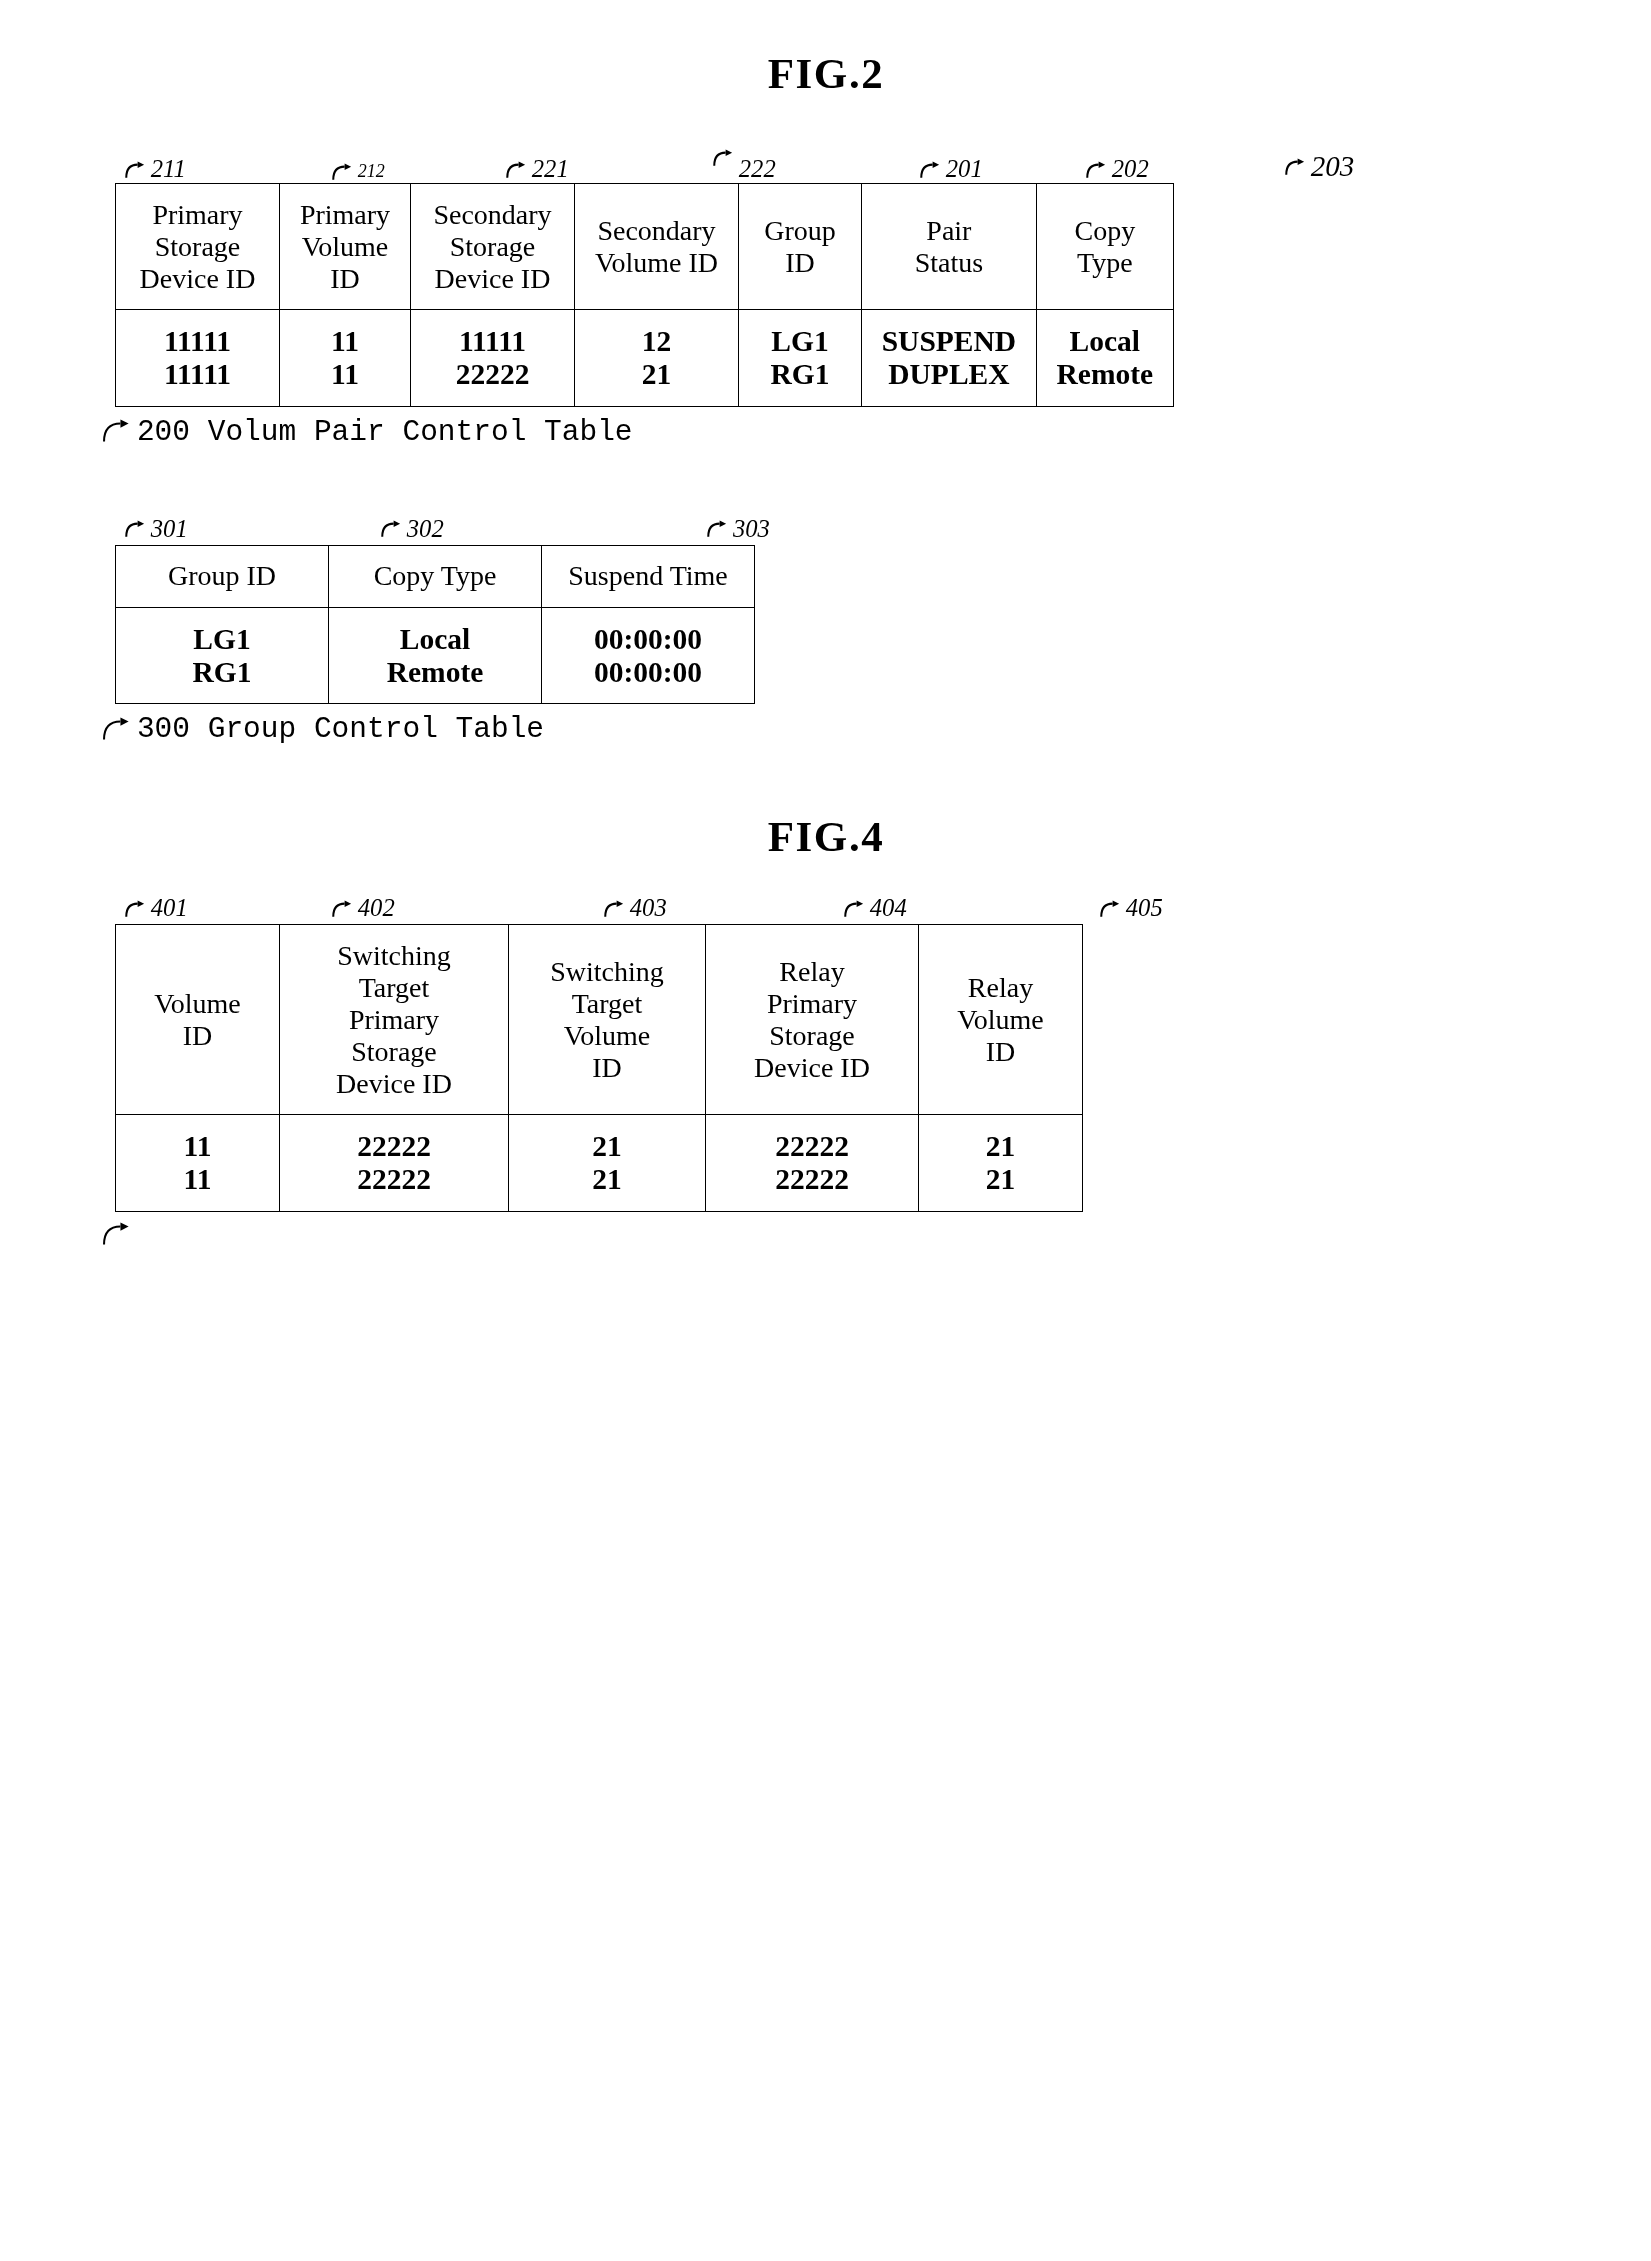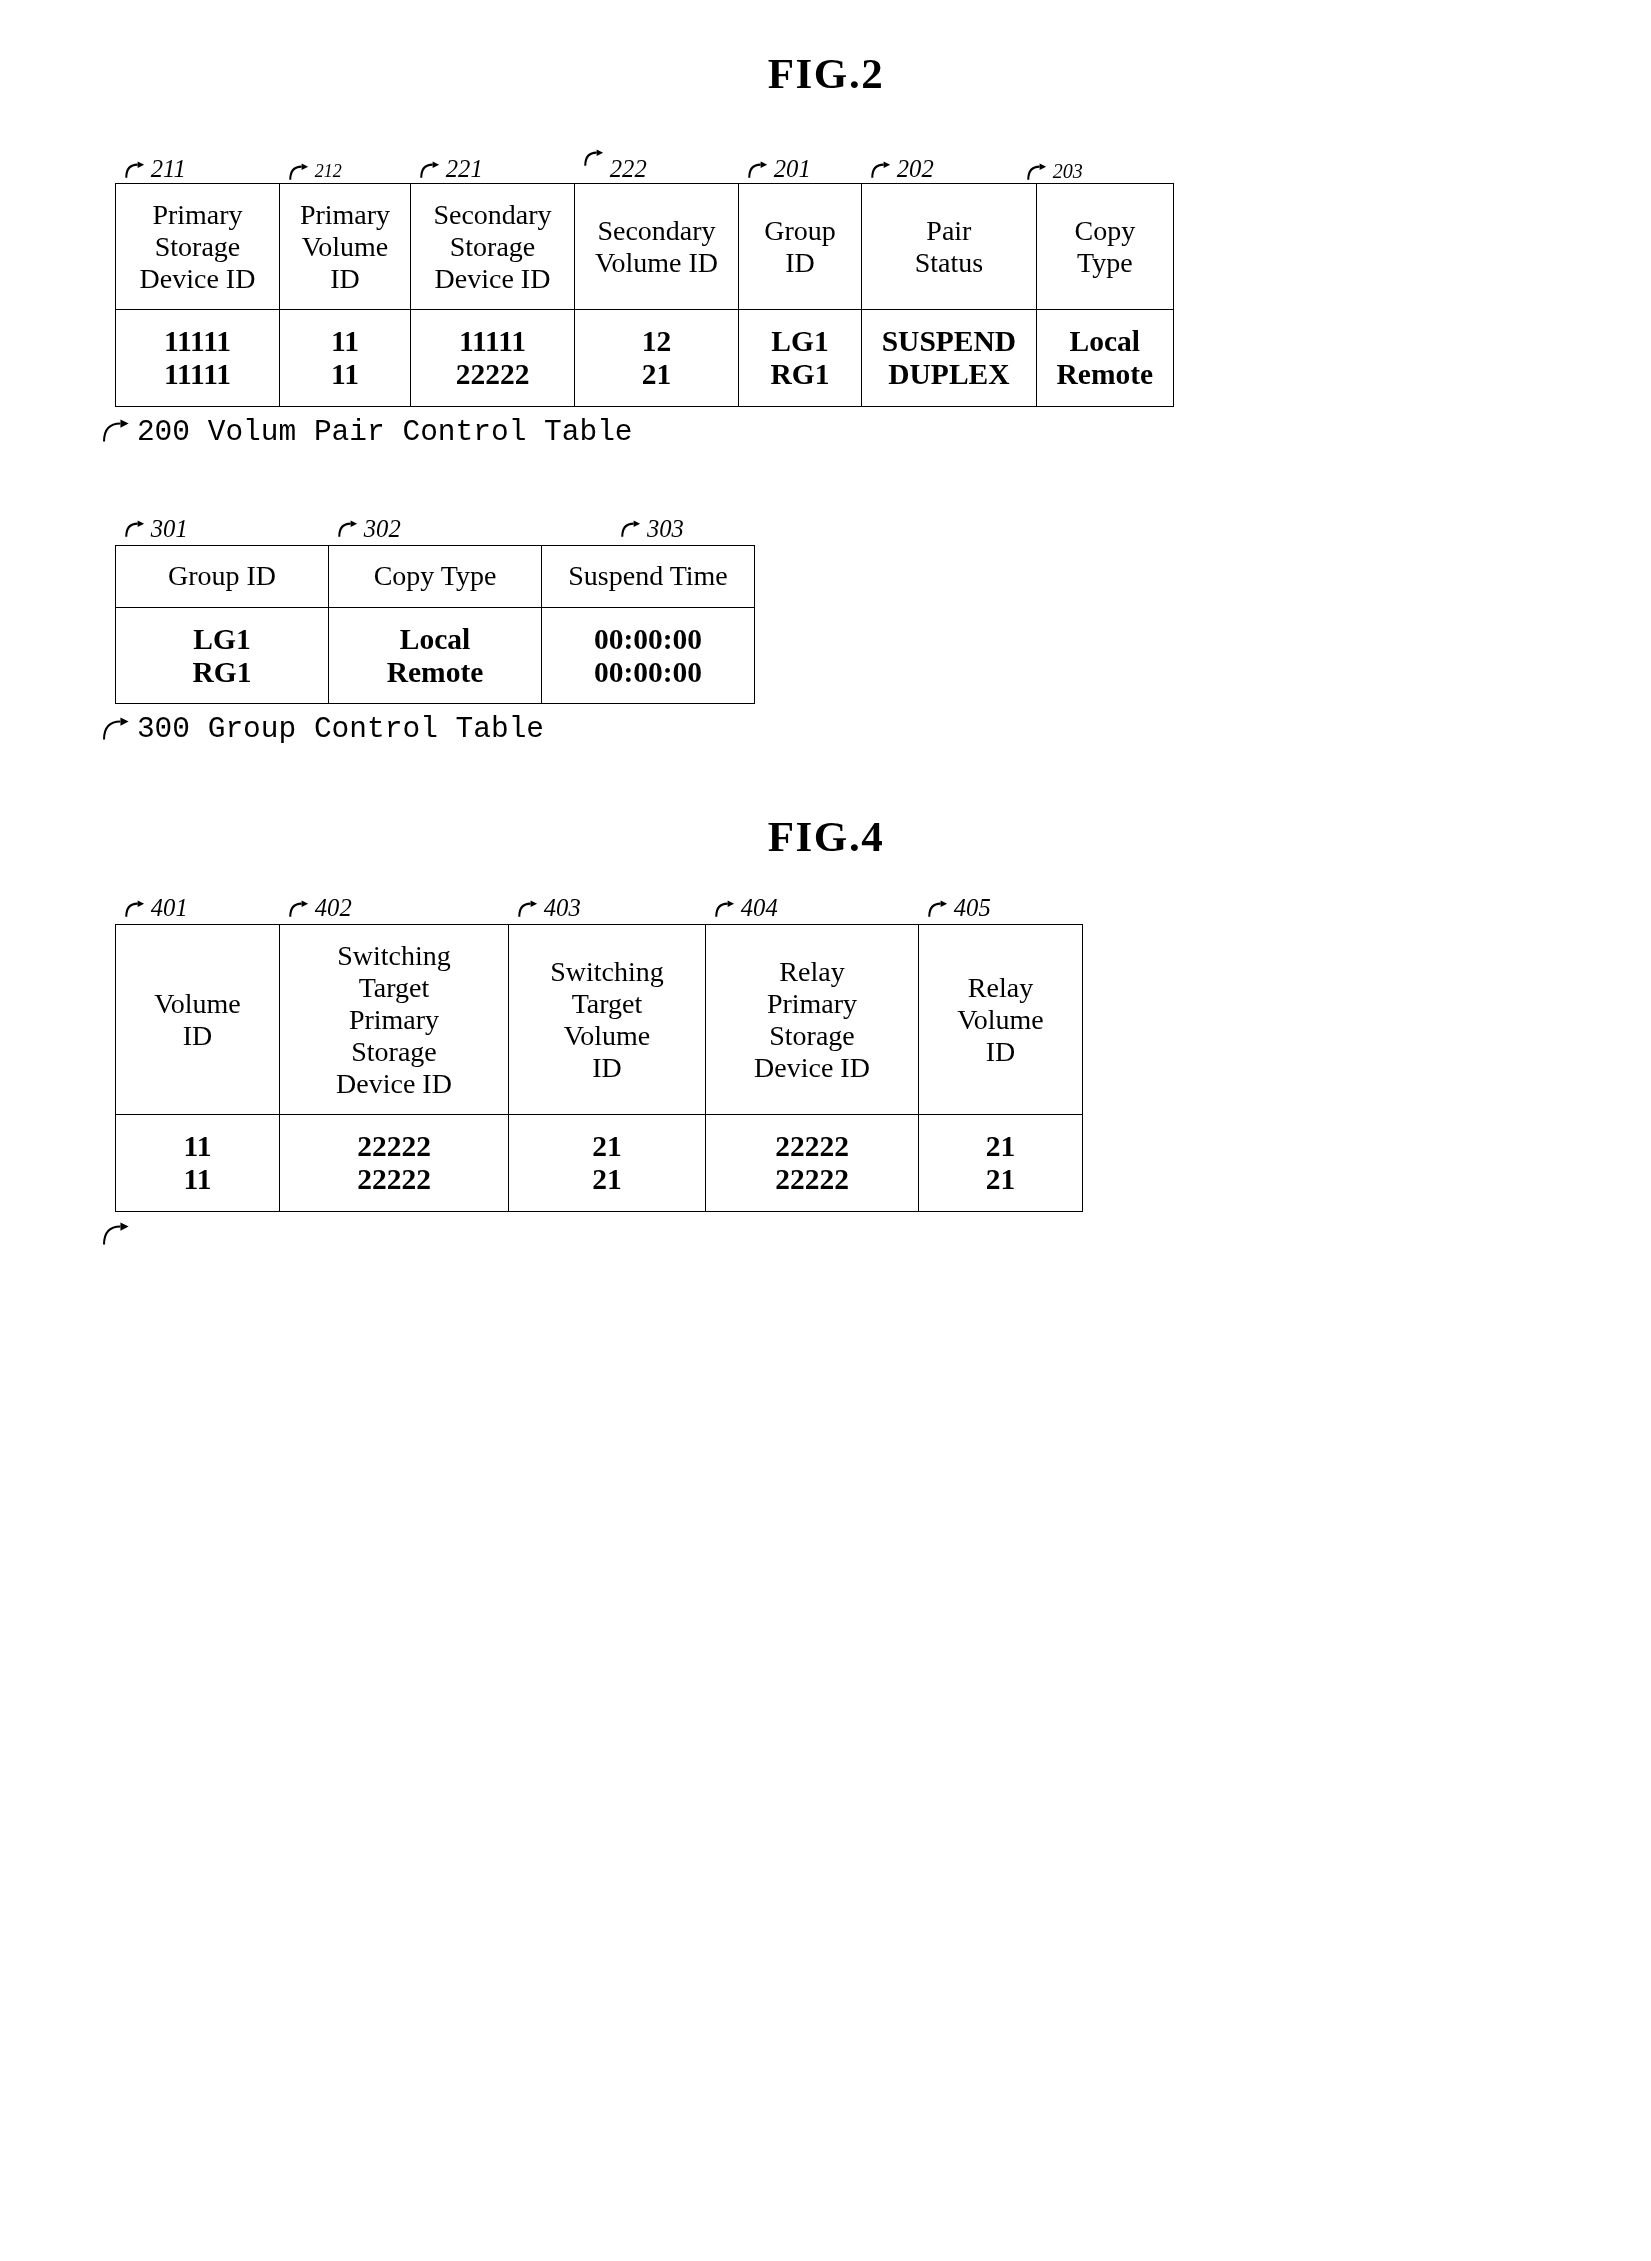--- a/index.html
+++ b/index.html
@@ -40,20 +40,21 @@
     }
     .data-table td {
       font-size: 29.5px;
       font-weight: bold;
     }
     
     .refs-above {
       display: flex;
       margin-left: 49px;
       margin-bottom: 1.6px;
+      gap: 43px;
     }
     .ref-arrow {
       display: inline-flex;
       align-items: center;
       font-size: 24.6px;
       font-style: italic;
     }
     .ref-arrow svg {
       width: 26px;
       height: 23px;
@@ -137,21 +138,21 @@
         </svg>
         <span style="font-style:italic; font-size:24.6px;">202</span>
       </span>
     </div>
     <div style="width:131px; display:flex; align-items:flex-end; justify-content:flex-start; padding-left:8.2px;">
       <span class="ref-arrow">
         <svg viewBox="0 0 32 28" fill="none" xmlns="http://www.w3.org/2000/svg">
           <path d="M4 24 Q4 8 18 8" stroke="#000" stroke-width="2.5" fill="none"></path>
           <polygon points="18,4 26,8 18,12" fill="#000"></polygon>
         </svg>
-        <span style="font-size:20px;">203</span>
+        <span style="font-size:29px;">203</span>
       </span>
     </div>
   </div>
 
   <table class="data-table">
     <thead>
       <tr>
         <th style="width:164px;">Primary<br>Storage<br>Device ID</th>
         <th style="width:131px;">Primary<br>Volume ID</th>
         <th style="width:164px;">Secondary<br>Storage<br>Device ID</th>

